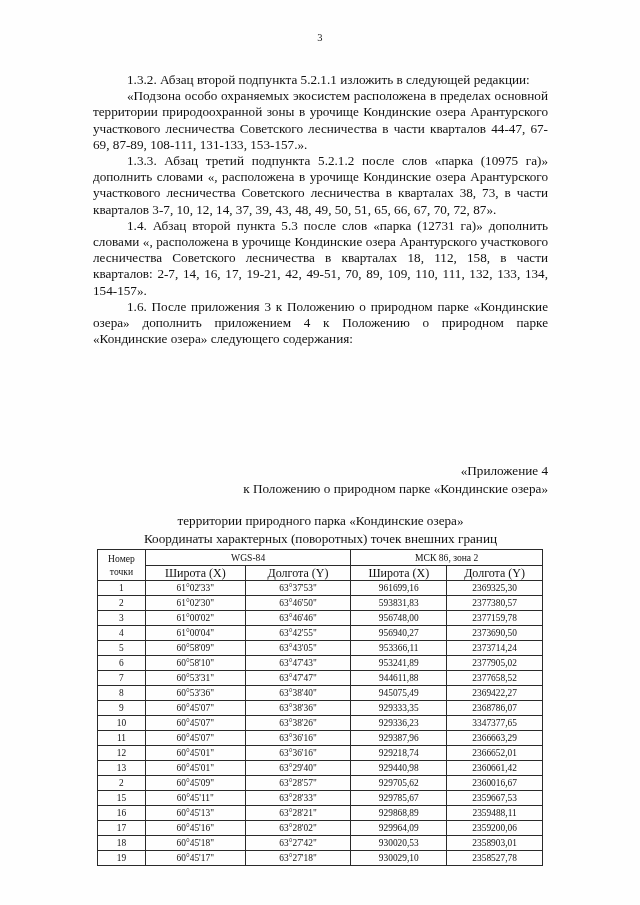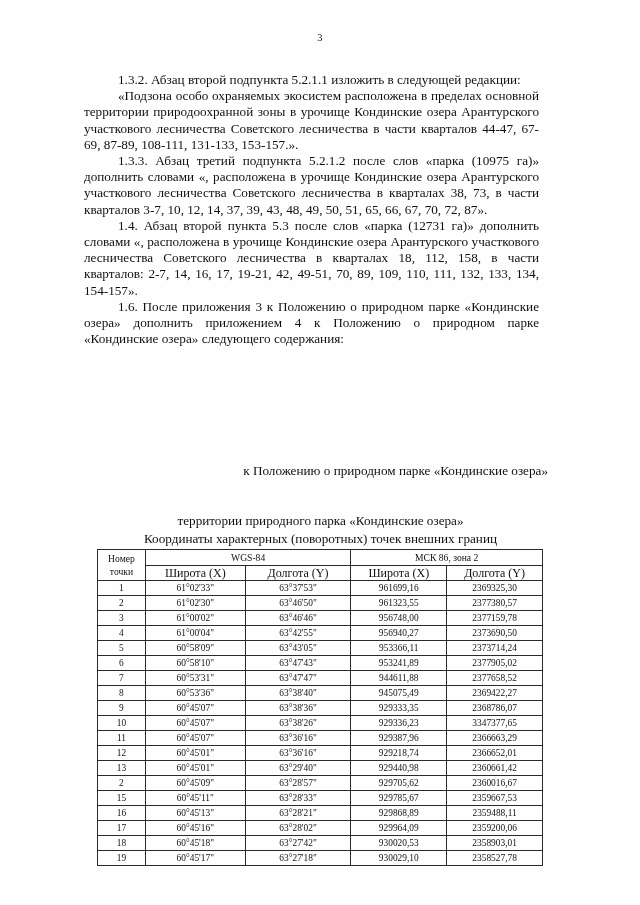--- a/index.html
+++ b/index.html
@@ -28,21 +28,21 @@
     top: 32px;
     left: 0;
     width: 640px;
     text-align: center;
     font-size: 10.5px;
     color: #1a1a1a;
     letter-spacing: 0.2px;
   }
   .body-block {
     position: absolute;
-    left: 84px;
+    left: 93px;
     top: 72px;
     width: 455px;
   }
   p.para {
     margin: 0;
     font-size: 13.2px;
     line-height: 16.2px;
     text-align: justify;
     text-justify: inter-word;
     text-indent: 34px;
@@ -120,20 +120,21 @@
 
   <div class="body-block">
     <p class="para">1.3.2. Абзац второй подпункта 5.2.1.1 изложить в следующей редакции:</p>
     <p class="para">«Подзона особо охраняемых экосистем расположена в пределах основной территории природоохранной зоны в урочище Кондинские озера Арантурского участкового лесничества Советского лесничества в части кварталов 44-47, 67-69, 87-89, 108-111, 131-133, 153-157.».</p>
     <p class="para">1.3.3. Абзац третий подпункта 5.2.1.2 после слов «парка (10975 га)» дополнить словами «, расположена в урочище Кондинские озера Арантурского участкового лесничества Советского лесничества в кварталах 38, 73, в части кварталов 3-7, 10, 12, 14, 37, 39, 43, 48, 49, 50, 51, 65, 66, 67, 70, 72, 87».</p>
     <p class="para">1.4. Абзац второй пункта 5.3 после слов «парка (12731 га)» дополнить словами «, расположена в урочище Кондинские озера Арантурского участкового лесничества Советского лесничества в кварталах 18, 112, 158, в части кварталов: 2-7, 14, 16, 17, 19-21, 42, 49-51, 70, 89, 109, 110, 111, 132, 133, 134, 154-157».</p>
     <p class="para">1.6. После приложения 3 к Положению о природном парке «Кондинские озера» дополнить приложением 4 к Положению о природном парке «Кондинские озера» следующего содержания:</p>
   </div>
 
   <div class="appendix-block">
+    <div class="appendix-line">«Приложение 4</div>
     <div class="appendix-line second">к Положению о природном парке «Кондинские озера»</div>
   </div>
 
   <div class="table-title">
     <div>территории природного парка «Кондинские озера»</div>
     <div>Координаты характерных (поворотных) точек внешних границ</div>
   </div>
 
   <table class="coords">
     <colgroup>
@@ -164,21 +165,21 @@
           <td class="num">1</td>
           <td class="num">61°02'33"</td>
           <td class="num">63°37'53"</td>
           <td class="num">961699,16</td>
           <td class="num">2369325,30</td>
         </tr>
         <tr>
           <td class="num">2</td>
           <td class="num">61°02'30"</td>
           <td class="num">63°46'50"</td>
-          <td class="num">961323,55</td>
+          <td class="num">593831,83</td>
           <td class="num">2377380,57</td>
         </tr>
         <tr>
           <td class="num">3</td>
           <td class="num">61°00'02"</td>
           <td class="num">63°46'46"</td>
           <td class="num">956748,00</td>
           <td class="num">2377159,78</td>
         </tr>
         <tr>

